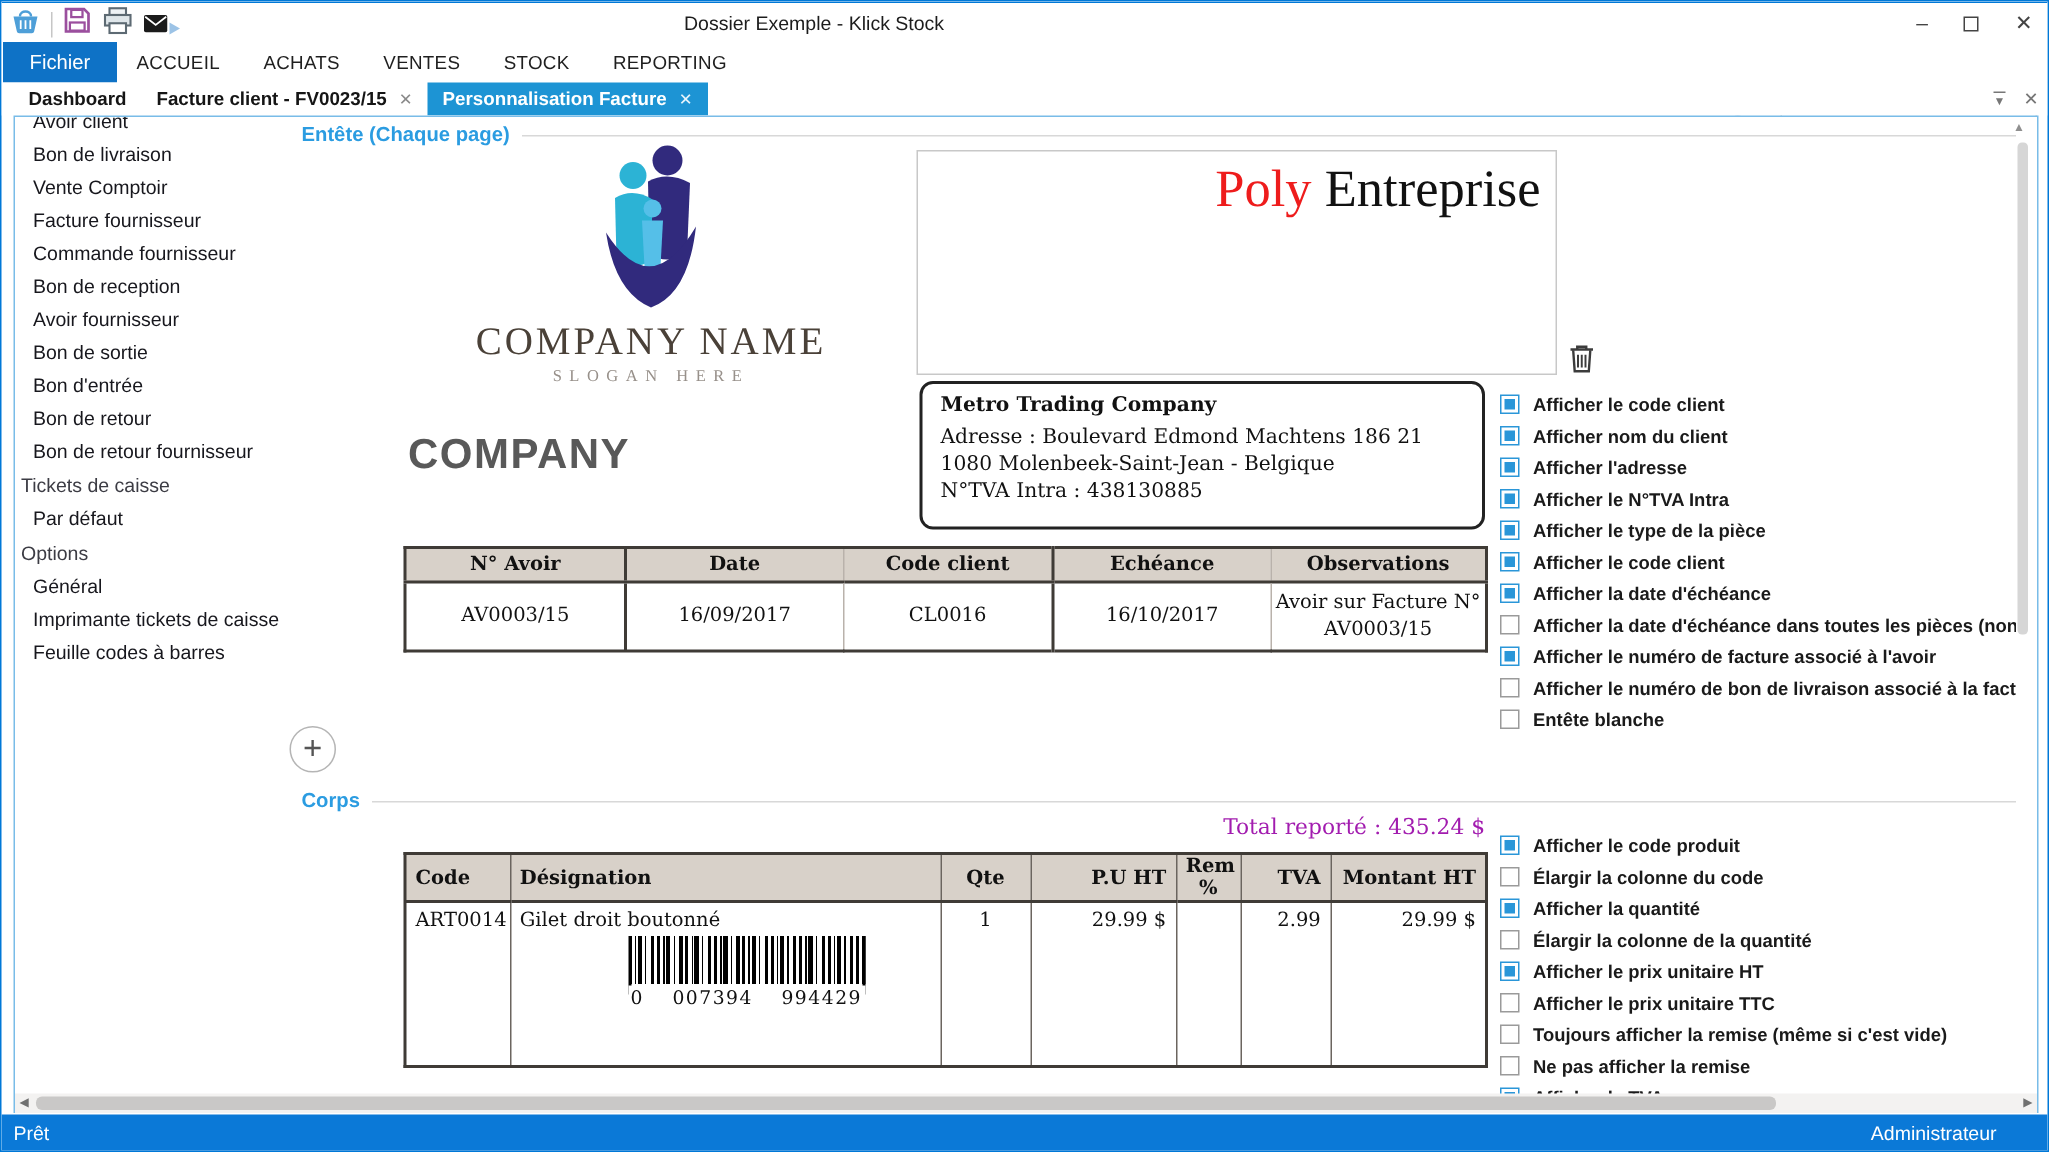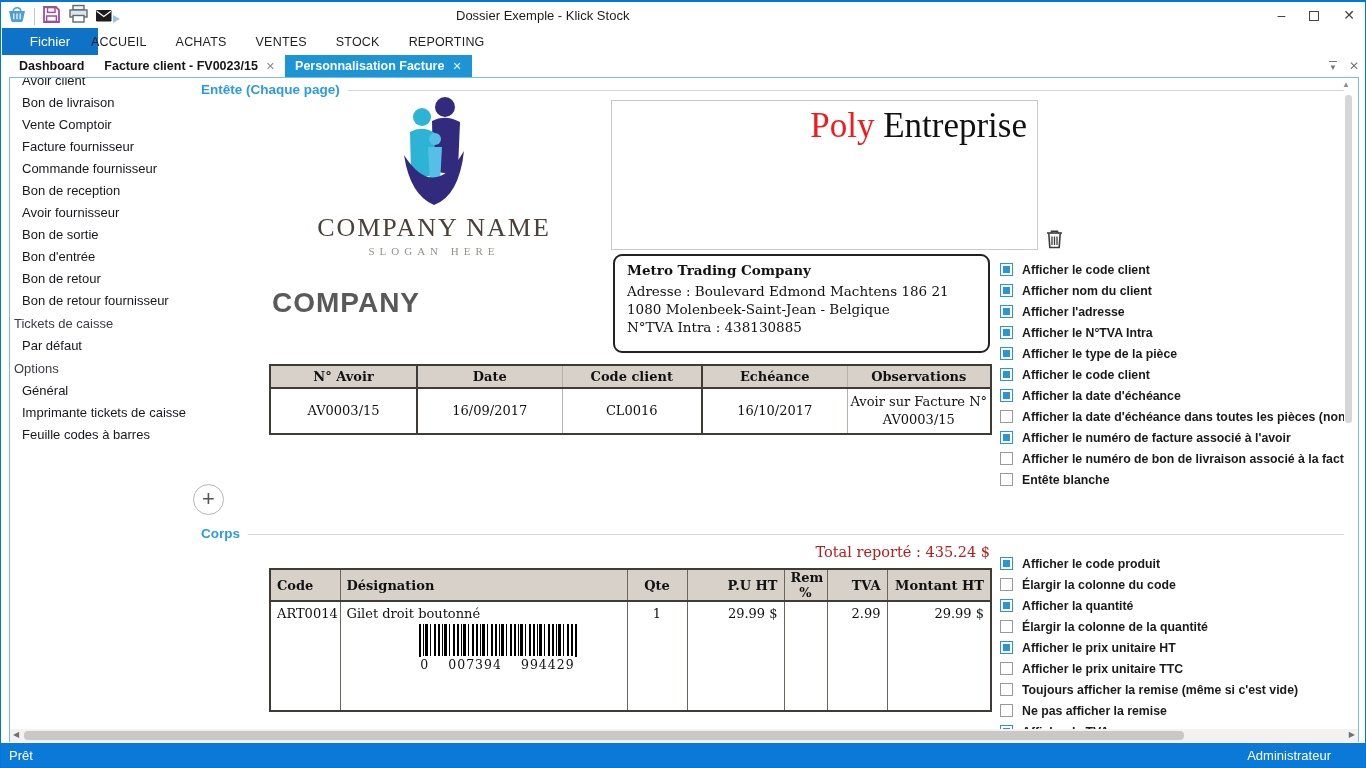--- a/index.html
+++ b/index.html
@@ -13,21 +13,21 @@
   .qat-sep { width:1px; height:17px; background:#c6c6c6; }
   .win-title { position:absolute; left:455px; top:6px; font-size:13px; color:#1c1c1c; }
   .win-controls { position:absolute; right:10px; top:0; height:27px; display:flex; align-items:center; gap:24px; color:#444; }
   .win-controls .glyph { font-size:14px; line-height:27px; cursor:default; }
   .max-box { width:10px; height:10px; border:1px solid #444; display:inline-block; }
   .mail-wrap { position:relative; display:flex; align-items:center; }
   .mail-arrow { width:0; height:0; border-left:7px solid #9cc3e6; border-top:4px solid transparent; border-bottom:4px solid transparent; margin-left:1px; margin-top:6px; }
 
   
   .menubar { position:absolute; left:0; top:27px; width:100%; height:27px; background:#fff; }
-  .file-btn { position:absolute; left:1px; top:0; width:96px; height:27px; background:#0e72c6; color:#fff; font-size:13.5px; display:flex; align-items:center; justify-content:center; }
+  .file-btn { position:absolute; left:1px; top:0; width:76px; height:27px; background:#0e72c6; color:#fff; font-size:13.5px; display:flex; align-items:center; justify-content:center; }
   .menu-items { position:absolute; left:90px; top:0; height:27px; display:flex; align-items:center; gap:29px; }
   .menu-item { font-size:12.5px; color:#1f1f1f; letter-spacing:.2px; }
   .chevron-down { position:absolute; left:1126px; top:35px; width:9px; height:9px; border-left:2px solid #2e86cc; border-bottom:2px solid #2e86cc; transform:rotate(-45deg); }
   .help-circle { position:absolute; left:1149px; top:32px; width:17px; height:17px; border-radius:50%; background:#2d7cc9; color:#fff; font-size:11px; font-weight:bold; display:flex; align-items:center; justify-content:center; border:1px solid #1d5e9e; }
   .search-box { position:absolute; left:1186px; top:31px; width:171px; height:21px; border:1px solid #8e8e8e; font-size:13px; padding:0 6px; color:#333; font-family:"Liberation Sans",sans-serif; }
   .search-box::placeholder { font-style:italic; color:#8a8a8a; }
 
   
   .tabbar { position:absolute; left:0; top:54px; width:100%; height:22px; background:#fff; display:flex; align-items:stretch; padding-left:8px; }
   .tab { display:flex; align-items:center; gap:8px; padding:0 10px; font-size:12.5px; font-weight:bold; color:#151515; }
@@ -84,21 +84,21 @@
   .al { text-align:left; } .ac { text-align:center; } .ar { text-align:right; }
   .row1 { height:76px; } .row2 { height:110px; }
 
   .barcode { width:158px; margin:3px 0 0 72px; position:relative; }
   .bars { height:32px; position:relative;
     background:repeating-linear-gradient(90deg,#000 0 2px,#fff 2px 4px,#000 4px 5px,#fff 5px 6px,#000 6px 9px,#fff 9px 11px,#000 11px 12px,#fff 12px 15px,#000 15px 17px,#fff 17px 19px); }
   .bars::before, .bars::after { content:""; position:absolute; top:0; width:2px; height:39px; background:#000; }
   .bars::before { left:0; } .bars::after { right:0; }
   .bc-digits { text-align:center; font-family:"DejaVu Serif",serif; font-size:12.5px; letter-spacing:1px; word-spacing:14px; margin-top:1px; background:#fff; position:relative; }
 
-  .total-line { position:absolute; left:660px; top:543px; width:329px; text-align:right; font-family:"DejaVu Serif",serif; font-size:14.5px; color:#b91c1c; }
+  .total-line { position:absolute; left:660px; top:543px; width:329px; text-align:right; font-family:"DejaVu Serif",serif; font-size:14.5px; color:#a21caf; }
 
   
   .plus-btn { position:absolute; left:192px; top:483px; width:31px; height:31px; border:1px solid #b5b5b5; border-radius:50%; color:#555; font-size:22px; font-weight:300; line-height:27px; text-align:center; background:#fff; }
 
   
   .opts { position:absolute; width:344px; overflow:hidden; }
   .opts-entete { left:999px; top:258px; height:232px; }
   .opts-corps { left:999px; top:552px; height:189px; }
   .opt { display:flex; align-items:center; gap:9px; height:21px; white-space:nowrap; overflow:hidden; }
   .cb { flex:0 0 13px; width:13px; height:13px; border:1px solid #9a9a9a; background:#fff; position:relative; }

